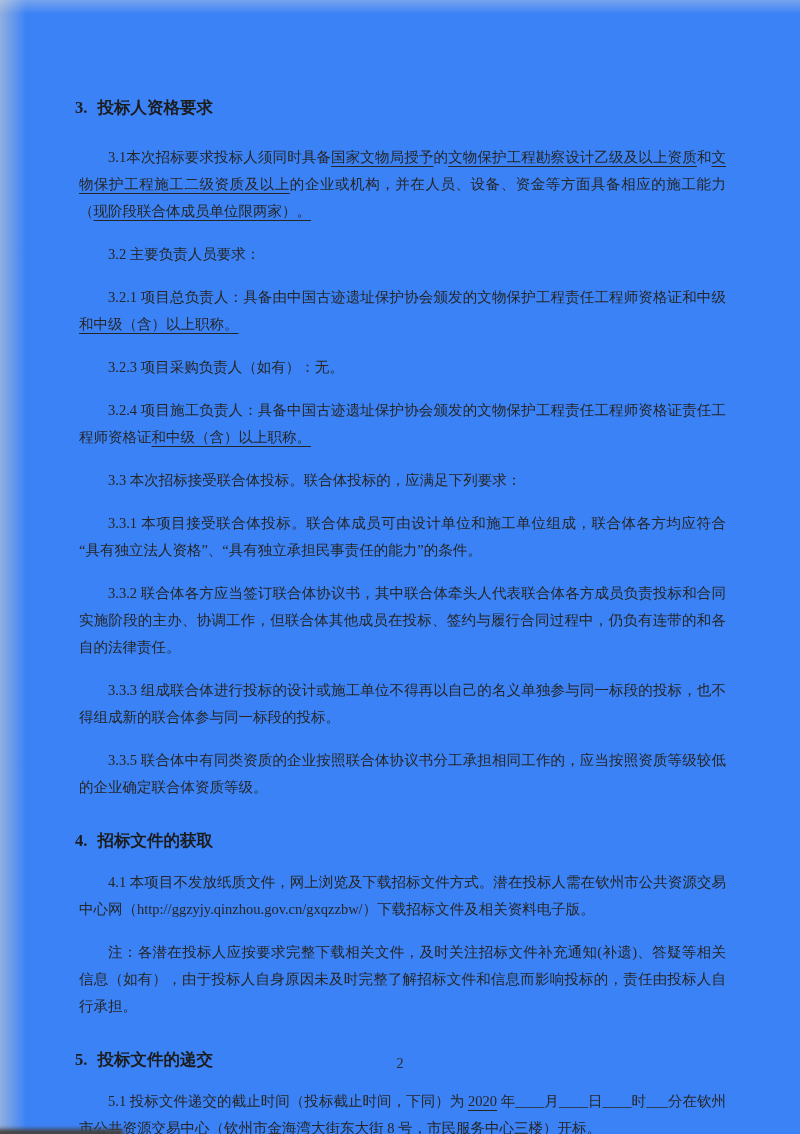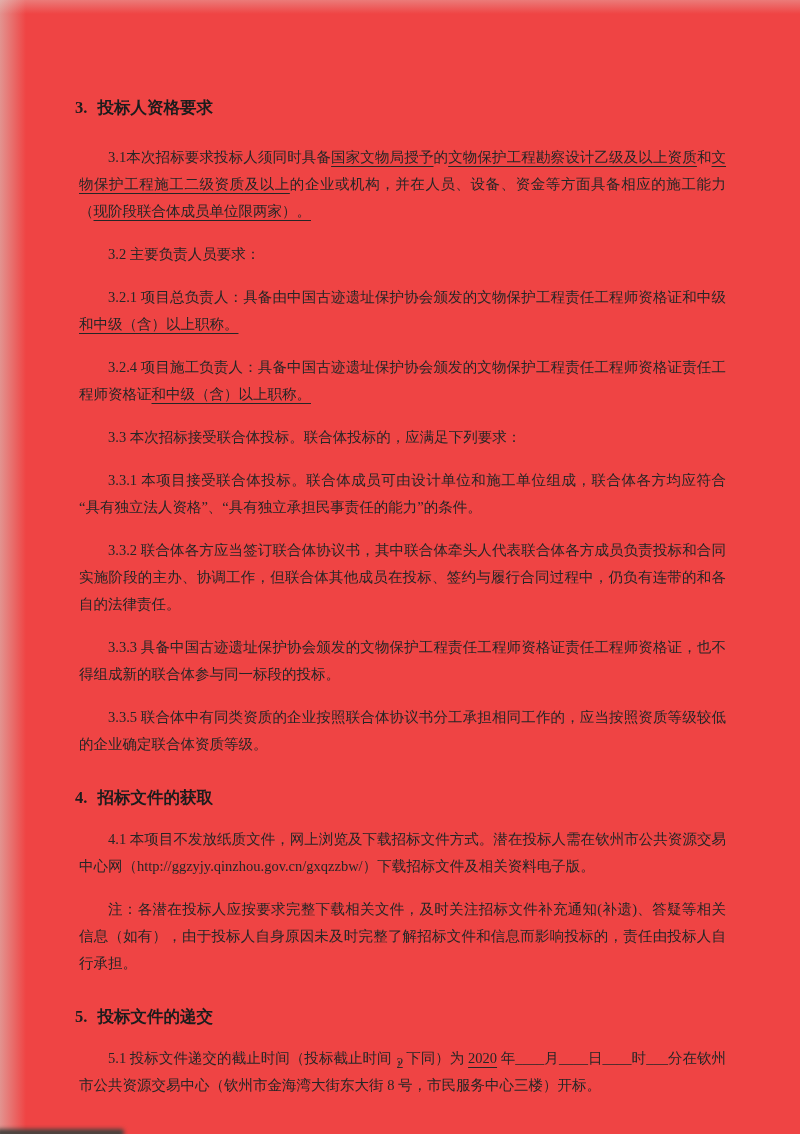--- a/index.html
+++ b/index.html
@@ -6,21 +6,21 @@
   html, body {
     margin: 0;
     padding: 0;
     background: #f6f5f2;
   }
   .page {
     position: relative;
     width: 800px;
     height: 1134px;
     margin: 0 auto;
-    background: #ef4444;
+    background: #3b82f6;
     overflow: hidden;
     font-family: "Liberation Serif", "DejaVu Serif", serif;
   }
   
   .edge-shade-left {
     position: absolute;
     left: 0; top: 0;
     width: 26px; height: 100%;
     background: linear-gradient(90deg, rgba(216,212,205,0.55), rgba(252,251,249,0));
     pointer-events: none;
@@ -88,25 +88,26 @@
 
 <div class="page">
   <div class="edge-shade-left"></div>
   <div class="edge-shade-top"></div>
 
   <main class="content">
       <h2 class="heading"><span class="h-num">3.</span><span>投标人资格要求</span></h2>
       <p><span>3.1本次招标要求投标人须同时具备</span><span class="u">国家文物局授予</span><span>的</span><span class="u">文物保护工程勘察设计乙级及以上资质</span><span>和</span><span class="u">文物保护工程施工二级资质及以上</span><span>的企业或机构，并在人员、设备、资金等方面具备相应的施工能力（</span><span class="u">现阶段联合体成员单位限两家）。</span></p>
       <p><span>3.2 主要负责人员要求：</span></p>
       <p><span>3.2.1 项目总负责人：具备由中国古迹遗址保护协会颁发的文物保护工程责任工程师资格证和中级</span><span class="u">和中级（含）以上职称。</span></p>
+      <p><span>3.2.3 项目采购负责人（如有）：无。</span></p>
       <p><span>3.2.4 项目施工负责人：具备中国古迹遗址保护协会颁发的文物保护工程责任工程师资格证责任工程师资格证</span><span class="u">和中级（含）以上职称。</span></p>
       <p><span>3.3 本次招标接受联合体投标。联合体投标的，应满足下列要求：</span></p>
       <p><span>3.3.1 本项目接受联合体投标。联合体成员可由设计单位和施工单位组成，联合体各方均应符合“具有独立法人资格”、“具有独立承担民事责任的能力”的条件。</span></p>
       <p><span>3.3.2 联合体各方应当签订联合体协议书，其中联合体牵头人代表联合体各方成员负责投标和合同实施阶段的主办、协调工作，但联合体其他成员在投标、签约与履行合同过程中，仍负有连带的和各自的法律责任。</span></p>
-      <p><span>3.3.3 具备中国古迹遗址保护协会颁发的文物保护工程责任工程师资格证责任工程师资格证，也不得组成新的联合体参与同一标段的投标。</span></p>
+      <p><span>3.3.3 组成联合体进行投标的设计或施工单位不得再以自己的名义单独参与同一标段的投标，也不得组成新的联合体参与同一标段的投标。</span></p>
       <p><span>3.3.5 联合体中有同类资质的企业按照联合体协议书分工承担相同工作的，应当按照资质等级较低的企业确定联合体资质等级。</span></p>
       <h2 class="heading"><span class="h-num">4.</span><span>招标文件的获取</span></h2>
       <p><span>4.1 本项目不发放纸质文件，网上浏览及下载招标文件方式。潜在投标人需在钦州市公共资源交易中心网（</span><span>http://ggzyjy.qinzhou.gov.cn/gxqzzbw/</span><span>）下载招标文件及相关资料电子版。</span></p>
       <p><span>注：各潜在投标人应按要求完整下载相关文件，及时关注招标文件补充通知(补遗)、答疑等相关信息（如有），由于投标人自身原因未及时完整了解招标文件和信息而影响投标的，责任由投标人自行承担。</span></p>
       <h2 class="heading"><span class="h-num">5.</span><span>投标文件的递交</span></h2>
       <p><span>5.1 投标文件递交的截止时间（投标截止时间，下同）为 </span><span class="u">2020</span><span> 年</span><span>____</span><span>月</span><span>____</span><span>日</span><span>____</span><span>时</span><span>___</span><span>分在钦州市公共资源交易中心（钦州市金海湾大街东大街 8 号，市民服务中心三楼）开标。</span></p>
     </main>
 
   <div class="page-num">2</div>
 

